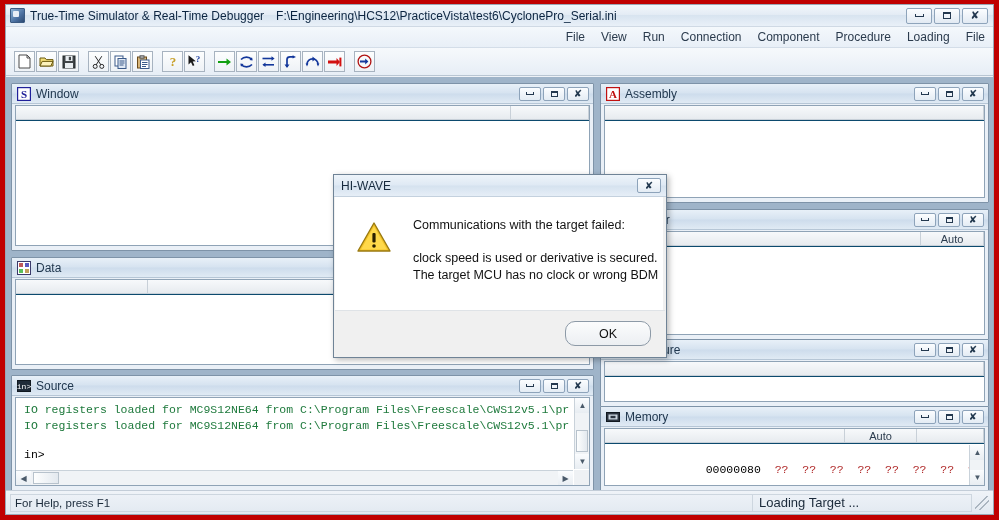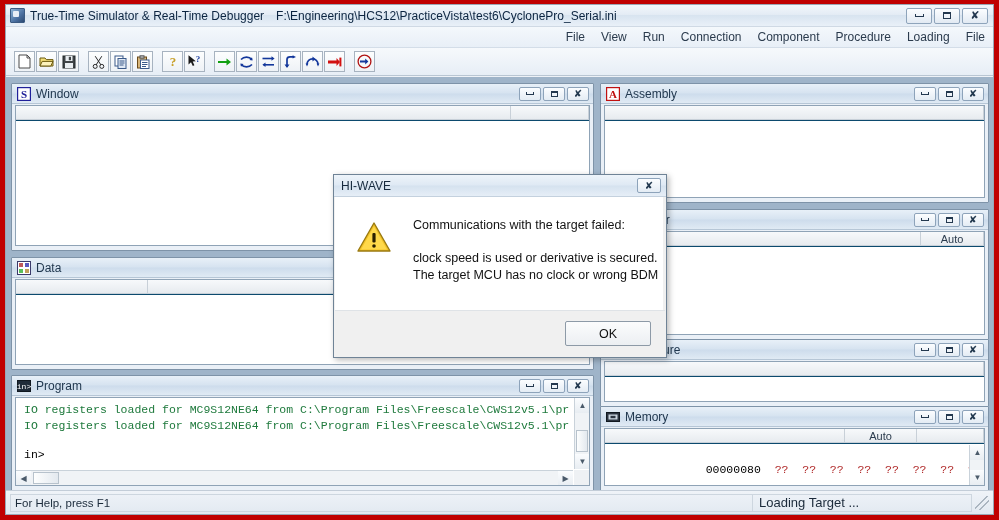--- a/index.html
+++ b/index.html
@@ -301,21 +301,21 @@
     left: 1px; right: 1px; top: 135px; bottom: 1px;
     background: #f0f0f0;
     border-top: 1px solid #dfe3e7;
     display: flex; align-items: center; justify-content: flex-end;
     padding-right: 14px;
   }
   .ok-btn {
     width: 86px; height: 25px;
     background: linear-gradient(to bottom,#fbfcfd,#eceff2);
     border: 1px solid #8d9aa7;
-    border-radius: 2px;
+    border-radius: 10px;
     font-size: 12.5px; color: #101010;
     display: flex; align-items: center; justify-content: center;
   }
 </style>
 </head>
 <body>
 
 <div id="root">
   <div class="app-frame">
 
@@ -592,21 +592,21 @@
           </div>
         </div>
       </div>
 
       <div class="panel" style="left:5px; top:298px; width:583px; height:116px;">
         <div class="panel-title">
           <svg class="ico" viewBox="0 0 14 14">
             <rect x="0.5" y="1.5" width="13" height="11" fill="#1f2b38" stroke="#101820"></rect>
             <text x="7" y="10" font-size="8" font-family="Liberation Mono, monospace" fill="#ffffff" text-anchor="middle">in&gt;</text>
           </svg>
-          <span class="pt-label">Program</span>
+          <span class="pt-label">Source</span>
           <div class="pbtns">
             <div class="pbtn">
                 <span class="g g-min"></span>
               </div>
             <div class="pbtn">
                 <span class="g g-max"></span>
               </div>
             <div class="pbtn">
                 <span class="g g-close">✘</span>
               </div>

